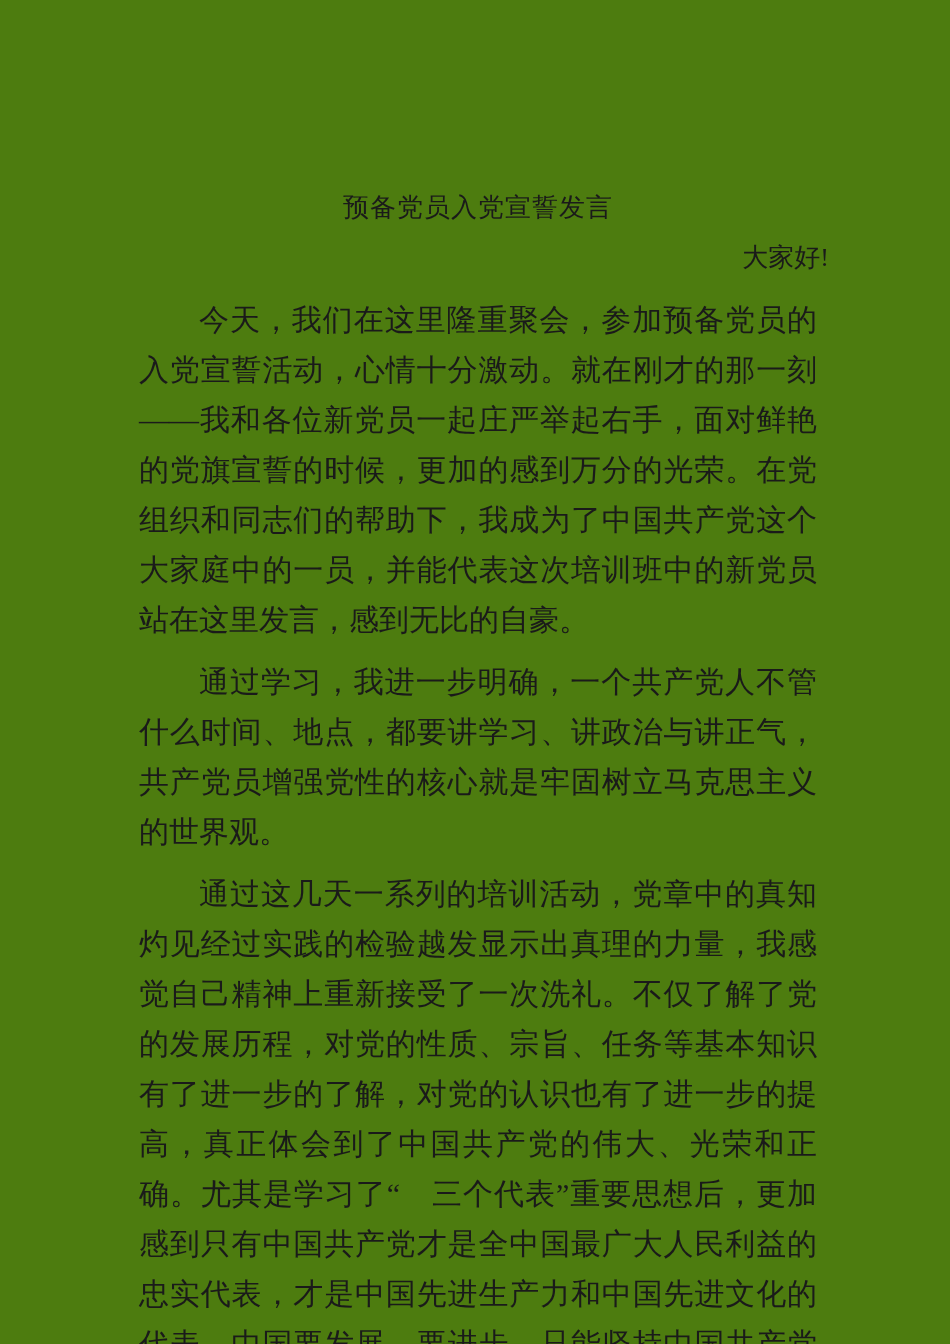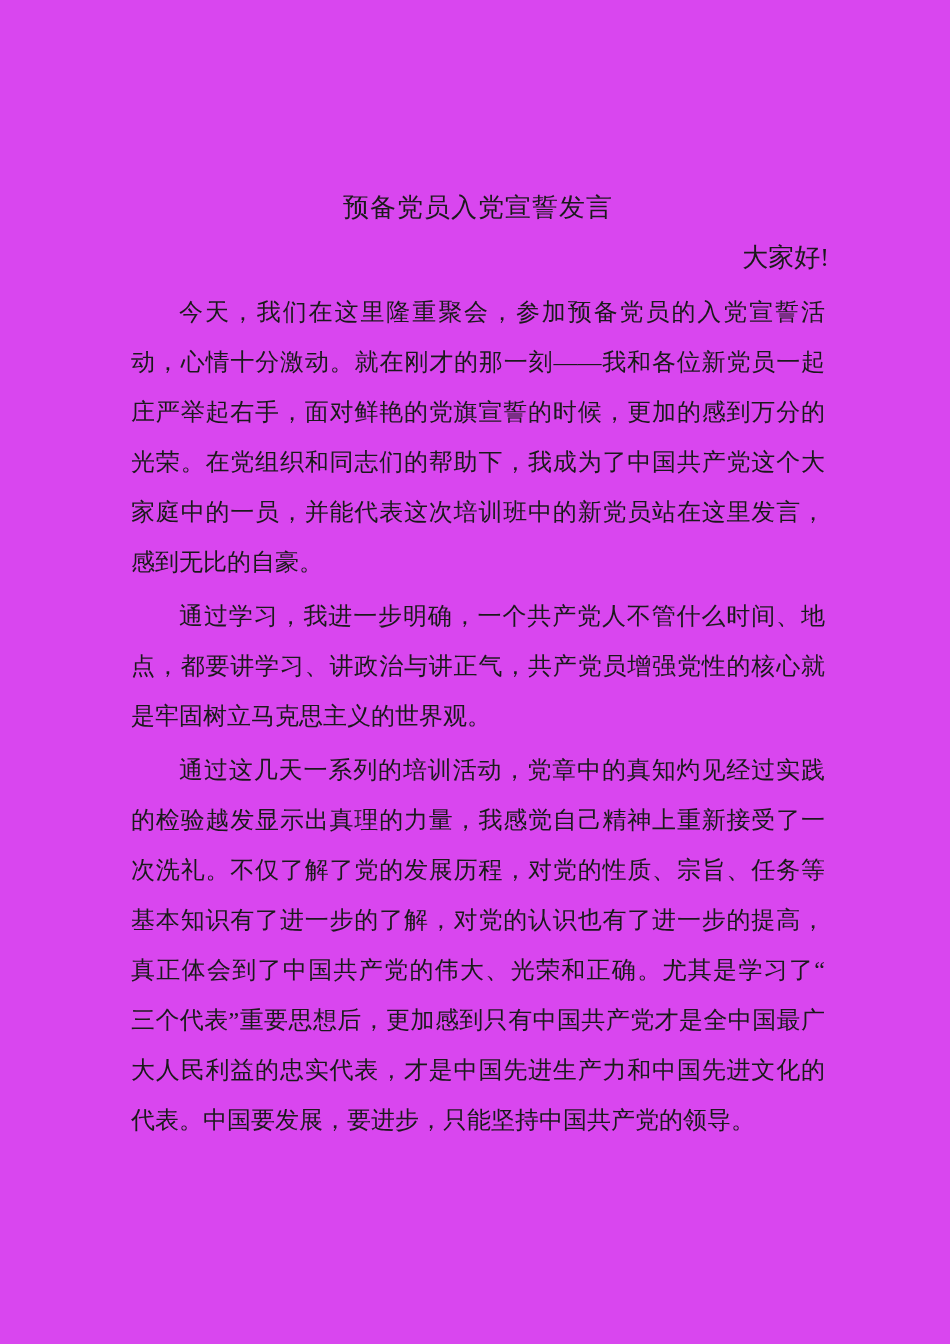--- a/index.html
+++ b/index.html
@@ -5,21 +5,21 @@
   html, body {
     margin: 0;
     padding: 0;
     background: #ffffff;
   }
   .page {
     position: relative;
     width: 950px;
     height: 1344px;
     margin: 0 auto;
-    background: #d946ef;
+    background: #4d7c0f;
     box-sizing: border-box;
     padding: 183px 121px 0 127px;
     font-family: "Liberation Serif", "DejaVu Serif", serif;
     color: #1a1a1a;
     overflow: hidden;
   }
   .doc-title {
     margin: 0;
     font-size: 26px;
     font-weight: normal;
@@ -27,22 +27,22 @@
     text-align: center;
     letter-spacing: 1px;
   }
   .greeting {
     margin: 0;
     font-size: 26px;
     line-height: 50px;
     text-align: right;
   }
   .body-para {
-    margin: 4px;
-    font-size: 24px;
+    margin: 12px;
+    font-size: 30px;
     line-height: 50px;
     text-indent: 2em;
     text-align: justify;
     text-justify: inter-character;
     text-align-last: left;
     letter-spacing: 0;
   }
 </style>
 </head>
 <body>

